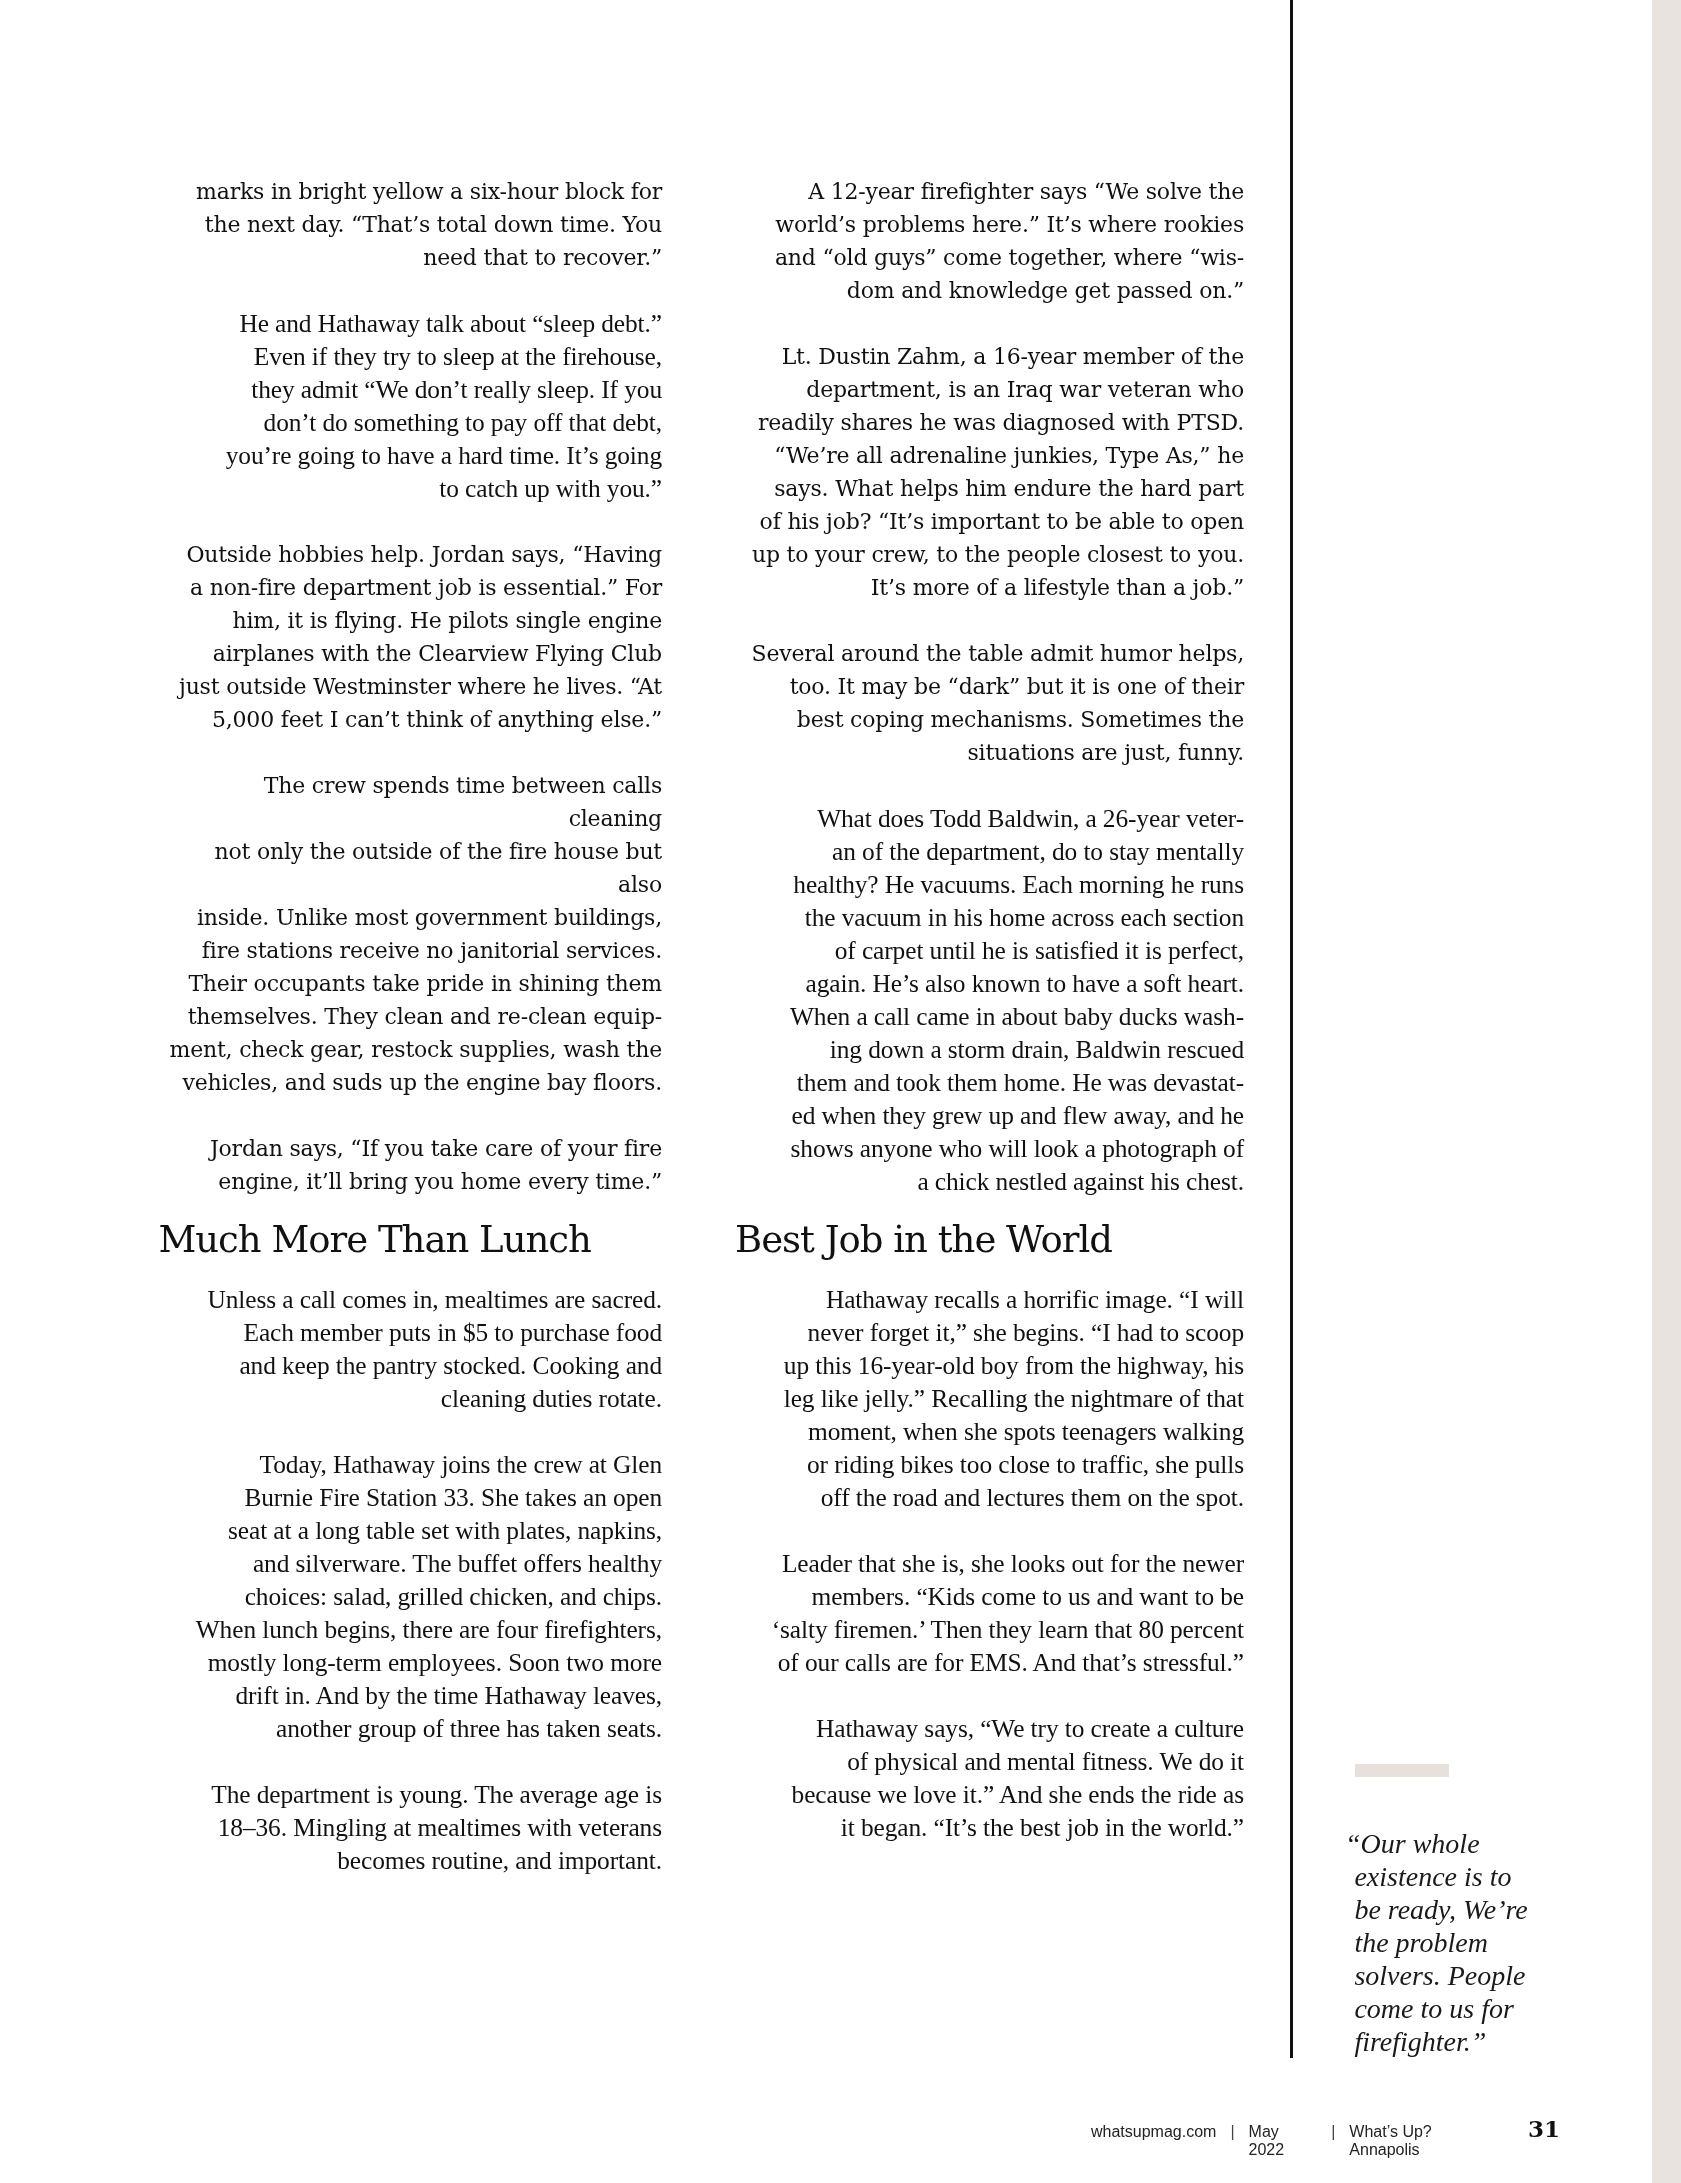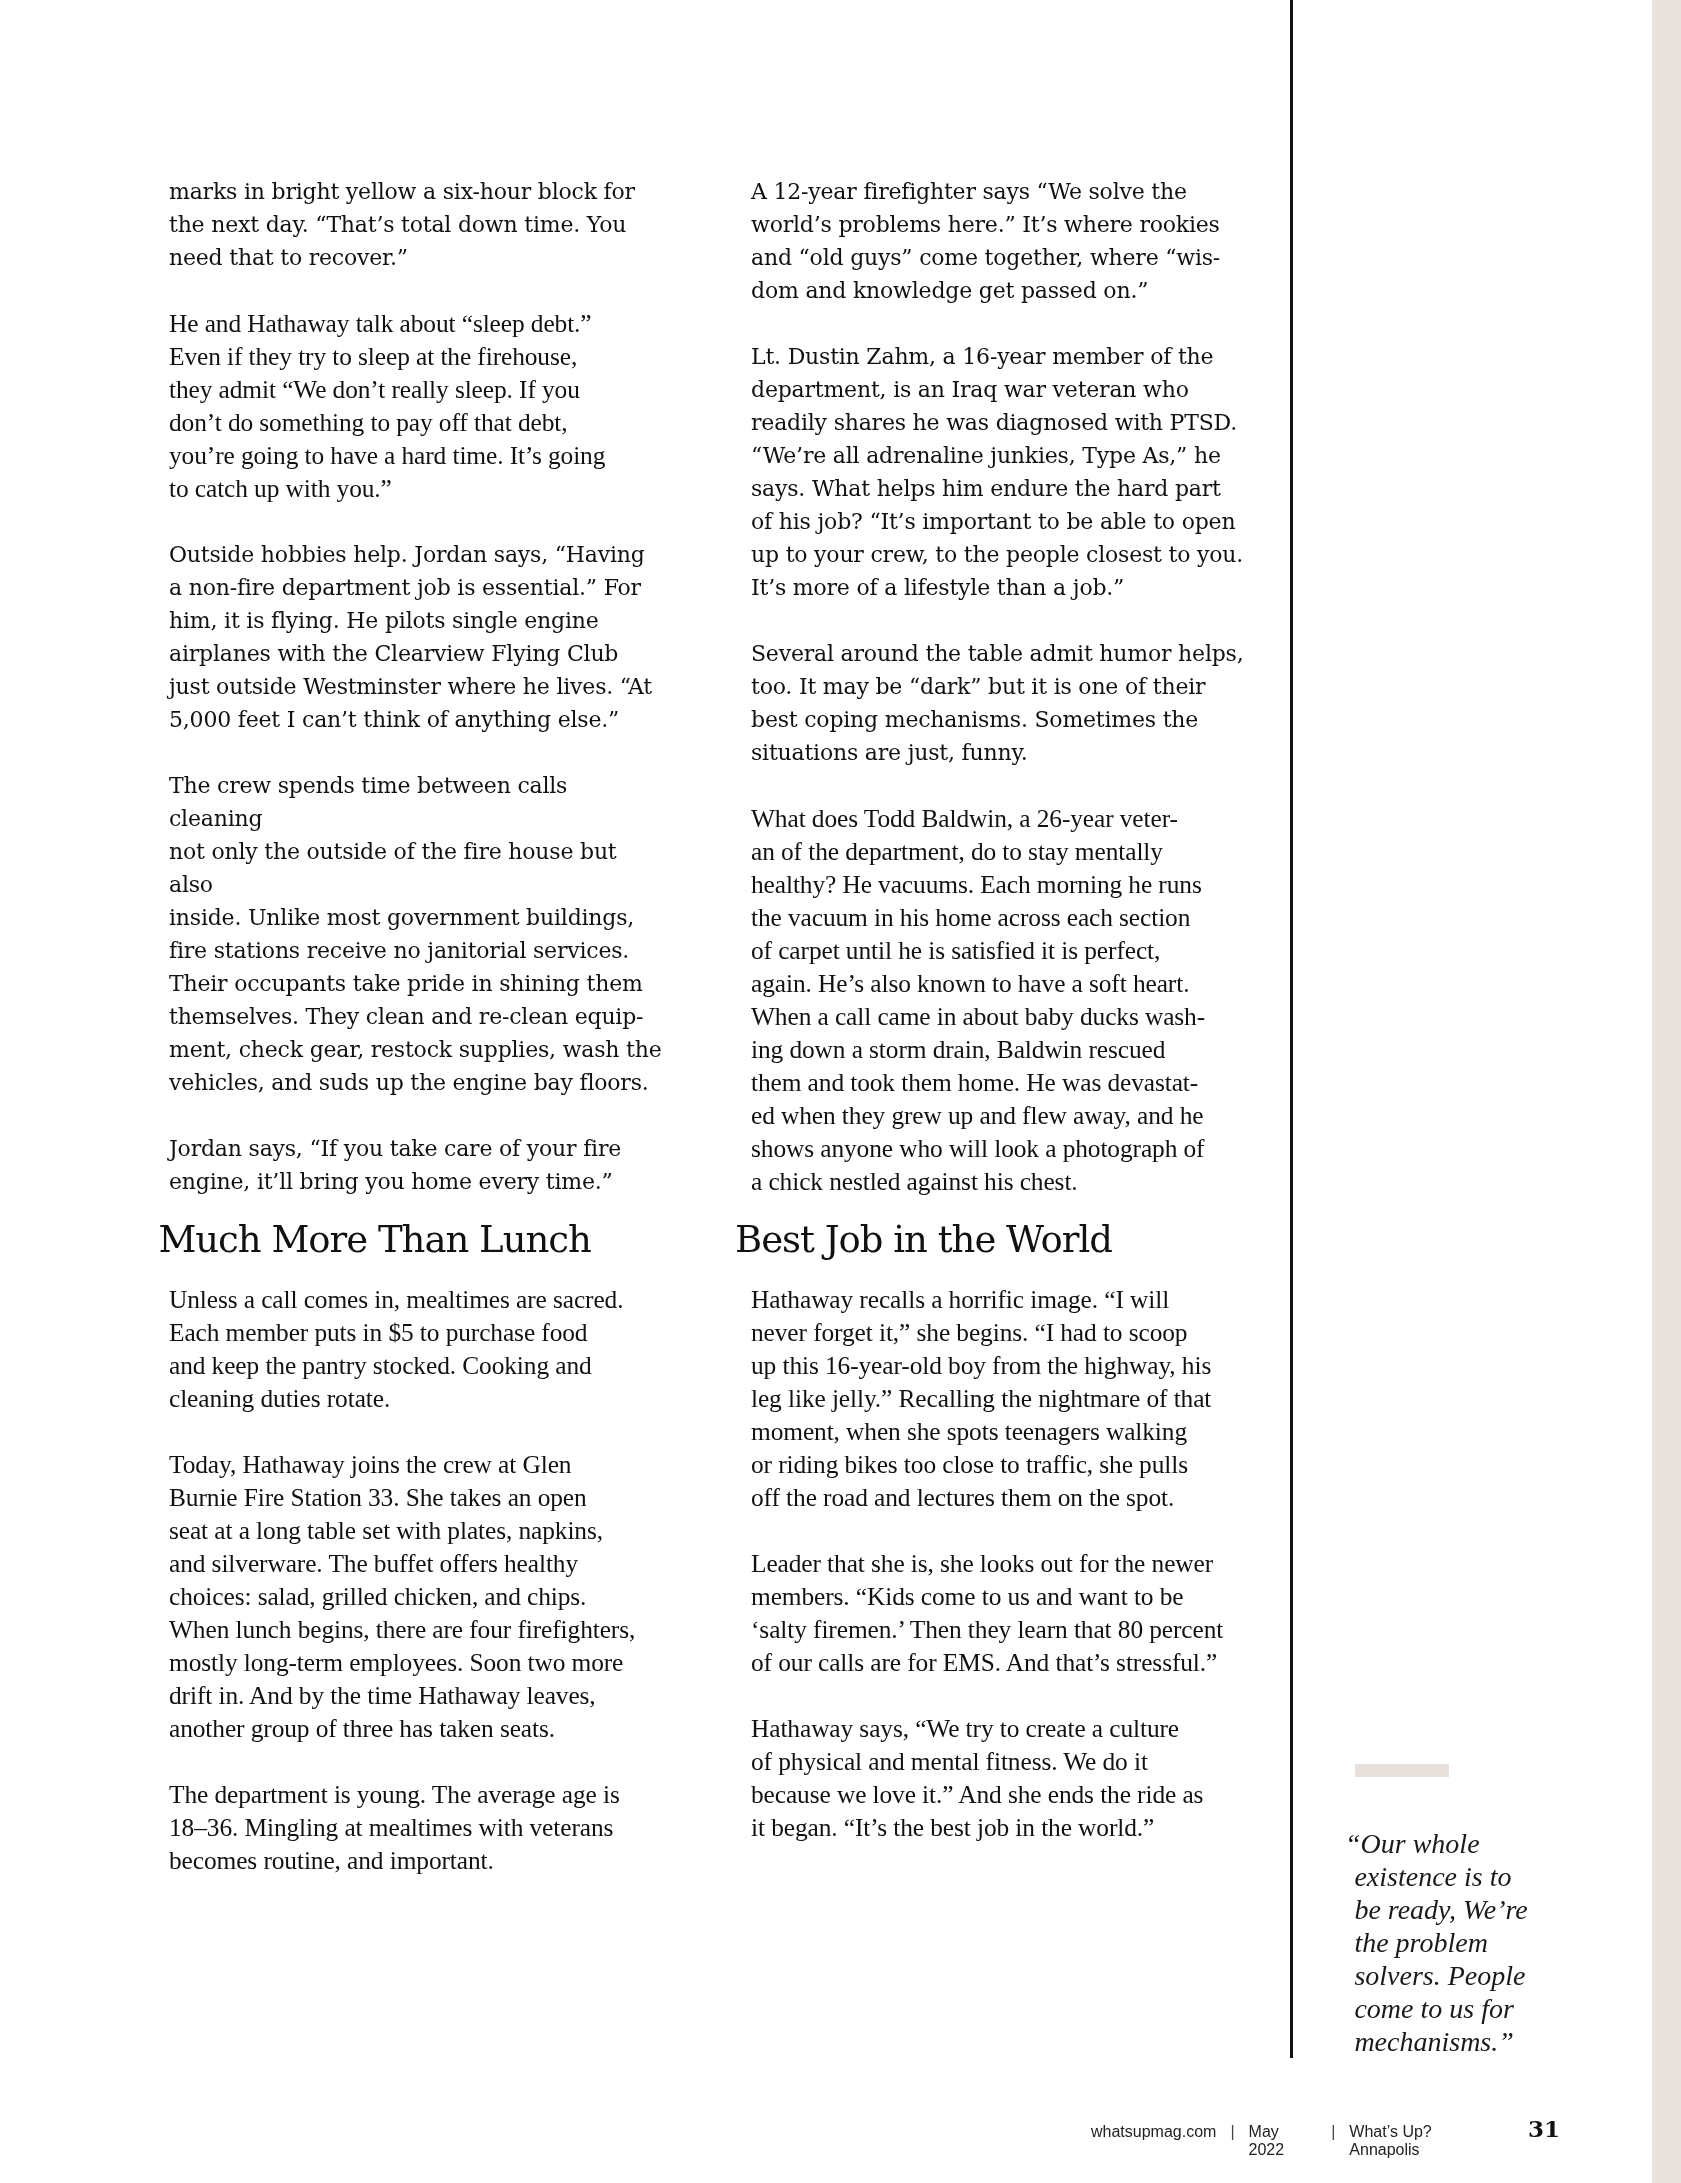--- a/index.html
+++ b/index.html
@@ -6,21 +6,21 @@
   body {
     width: 1681px; height: 2183px; position: relative; overflow: hidden;
     background: #ffffff; color: #111111;
     font-family: "DejaVu Serif", "Liberation Serif", serif;
   }
   .strip { position: absolute; left: 1652px; top: 0; width: 29.4px; height: 2183px; background: #e9e3e0; }
   .vrule { position: absolute; left: 1290px; top: 0; width: 2.7px; height: 2058px; background: #111; }
   .col { position: absolute; top: 175px; width: 509px; }
   .col.left { left: 153px; }
   .col.right { left: 735px; }
-  .para { margin: 0 0 33px 16px; font-size: 22px; line-height: 33px; letter-spacing: -0.2px; white-space: pre-line; }
+  .para { margin: 0 0 33px 16px; font-size: 22px; line-height: 33px; letter-spacing: -0.2px; white-space: pre-line; text-align: right; }
   .condensed { font-family: "Liberation Serif", "DejaVu Serif", serif; font-size: 25.4px; letter-spacing: -0.1px; }
   .head {
     font-family: "DejaVu Serif", serif; font-weight: normal; font-size: 37px; line-height: 47px;
     letter-spacing: -1px; margin: -14.7px 0 20px 5.4px; white-space: nowrap;
   }
   .head.right { text-align: left; margin-left: 0; }
   .sidebar-bar { position: absolute; left: 1355px; top: 1764px; width: 94px; height: 13.4px; background: #e7e1dd; }
   .pullquote {
     position: absolute; left: 1345px; top: 1827px; width: 268px;
     font-family: "Liberation Serif", serif; font-style: italic; font-size: 28px; line-height: 33px;
@@ -132,21 +132,21 @@
 it began. “It’s the best job in the world.”</p>
 </div>
 
 <div class="sidebar-bar"></div>
 <div class="pullquote">“Our whole
 existence is to
 be ready, We’re
 the problem
 solvers. People
 come to us for
-mechanisms.”</div>
+firefighter.”</div>
 
 <div class="footer">
   <span>whatsupmag.com</span>
   <span class="sep">|</span>
   <span>May 2022</span>
   <span class="sep">|</span>
   <span>What’s Up? Annapolis</span>
   <span class="pgnum">31</span>
 </div>
 

